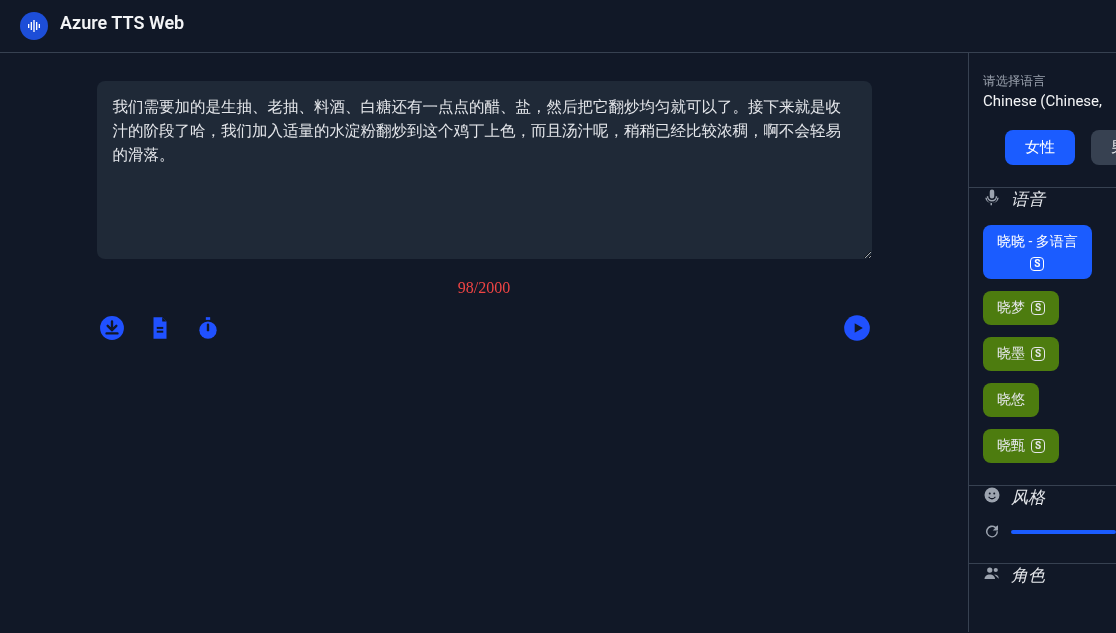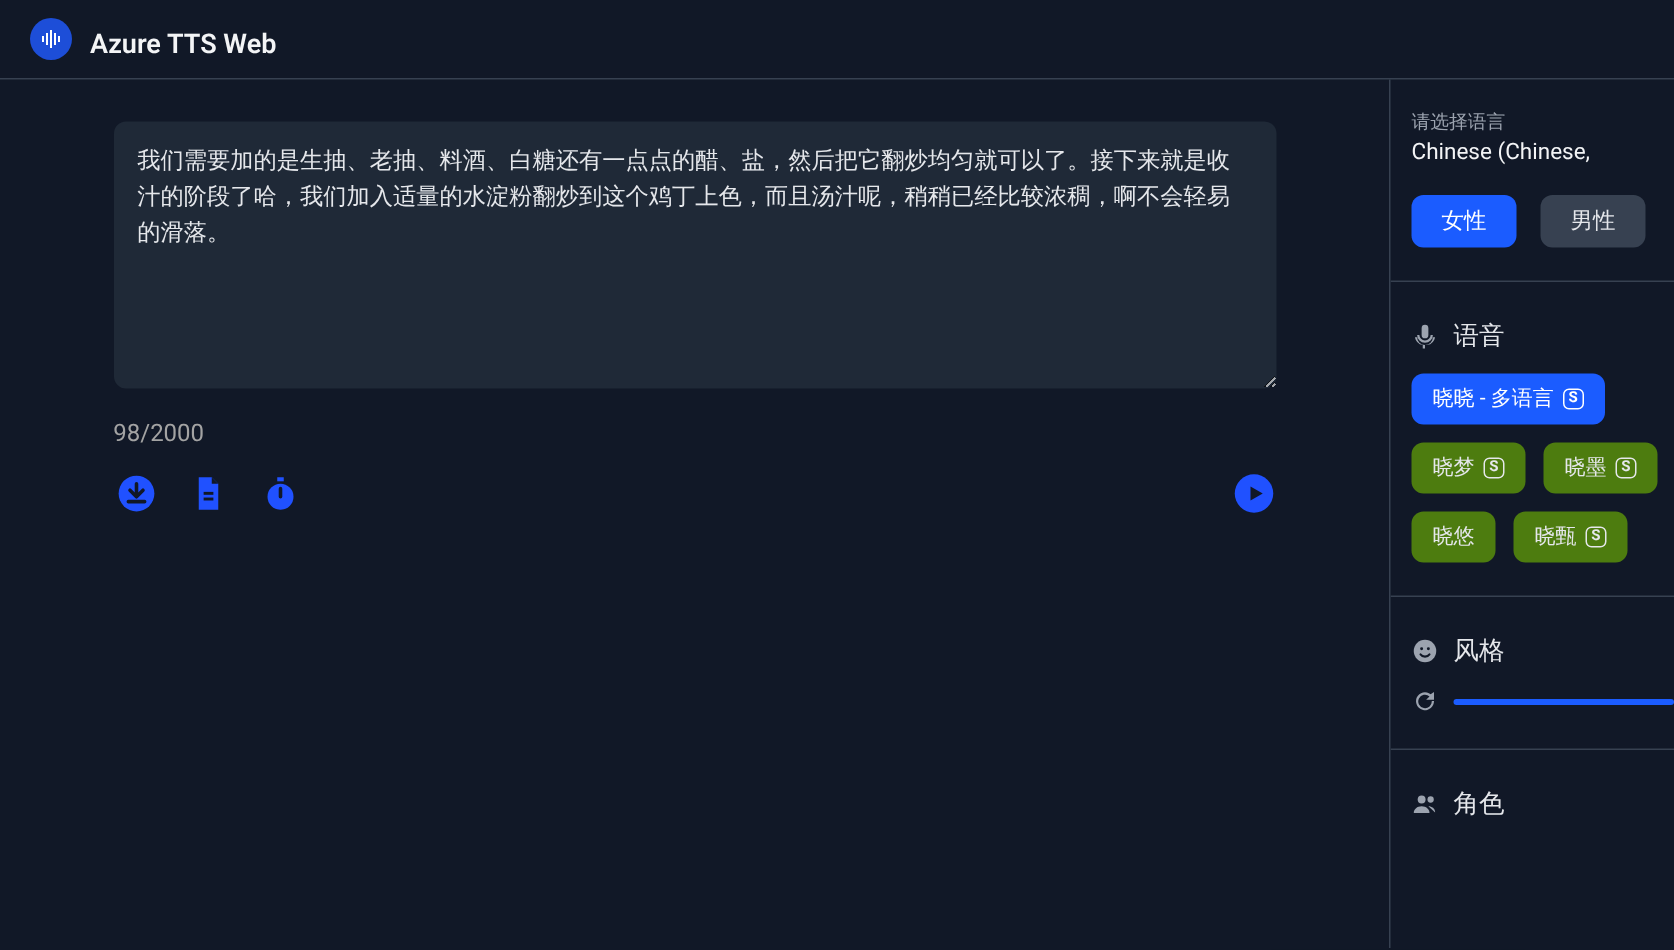--- a/index.html
+++ b/index.html
@@ -6,21 +6,21 @@
   body {
     background: #111827;
     color: #e5e7eb;
     font-family: -apple-system, BlinkMacSystemFont, "Segoe UI", Roboto, "Helvetica Neue", Arial, "Noto Sans", sans-serif;
     width: 1116px;
     height: 633px;
     overflow: hidden;
   }
   .header {
     display: flex;
-    align-items: flex-end;
+    align-items: flex-start;
     gap: 12px;
     padding: 12px 20px;
     border-bottom: 1px solid #374151;
   }
   .logo {
     width: 28px; height: 28px;
     border-radius: 50%;
     background: #1d4ed8;
     display: flex; align-items: center; justify-content: center;
   }
@@ -43,24 +43,25 @@
     padding: 14px 16px;
     color: #e5e7eb;
     font-size: 15.5px;
     line-height: 1.55;
     resize: both;
     font-family: inherit;
     outline: none;
   }
   .counter {
     width: 775px;
-    text-align: left;
-    color: #a3a3a3;
+    text-align: center;
+    color: #ef4444;
     font-size: 16px;
     margin-top: 20px;
+    font-family: Liberation Serif, serif;
   }
   .actions {
     width: 775px;
     display: flex;
     align-items: center;
     margin-top: 16px;
   }
   .icon-btn {
     width: 30px; height: 30px;
     display: flex; align-items: center; justify-content: center;
@@ -70,57 +71,57 @@
   }
   .icon-btn svg { width: 26px; height: 26px; fill: #2051ff; }
   .spacer { flex: 1; }
   .play-btn {
     width: 30px; height: 30px;
     display:flex;align-items:center;justify-content:center;
     cursor: pointer;
   }
   .play-btn svg { width:28px;height:28px;fill:#2051ff; }
   .sidebar {
-    width: 190px;
+    width: 148px;
     border-left: 1px solid #374151;
     padding: 20px 0 0 14px;
     overflow: hidden;
   }
   .lang-label { font-size: 12.5px; color: #9ca3af; margin-bottom: 2px; }
   .lang-value { font-size: 15px; color: #f3f4f6; white-space: nowrap; overflow: hidden; }
-  .pill-row { display: flex; gap: 16px; margin-top: 20px; }
+  .pill-row { display: flex; gap: 16px; margin-top: 20px; margin-left: 22px; }
   .pill {
     background: #374151;
     color: #e5e7eb;
     border-radius: 8px;
     padding: 8px 20px;
     font-size: 15px;
     cursor: pointer;
     white-space: nowrap;
   }
   .pill.active { background: #1b5cff; color: #fff; }
   .section-head {
-    display: flex; align-items: center; gap: 10px;
-    margin-top: 24px;
+    display: flex; gap: 10px;
     color: #9ca3af;
+    font-style: italic;
   }
   .section-head svg { width: 18px; height: 18px; fill: #9ca3af; }
   .section-head span { font-size: 17px; color: #e5e7eb; }
   .voice-grid, .style-grid { display: flex; flex-wrap: wrap; gap: 12px; margin-top: 14px; }
   .chip {
     background: #4d7c0f;
     color: #e5e7eb;
     border-radius: 8px;
     padding: 8px 14px;
     font-size: 14px;
     cursor: pointer;
     white-space: nowrap;
     display: flex; align-items: center; gap: 6px;
   }
-  .chip.active { background: #1b5cff; color: #fff; }
+  .chip.active { background: #1b5cff; color: #fff; flex-direction: column; }
   .badge {
     display: inline-flex; align-items:center; justify-content:center;
     border: 1.5px solid currentColor;
     border-radius: 4px;
     font-size: 10px;
     font-weight: 700;
     width: 14px; height: 14px;
     line-height: 1;
   }
   .slider-row { display:flex; align-items:center; gap:10px; margin-top:14px; }

